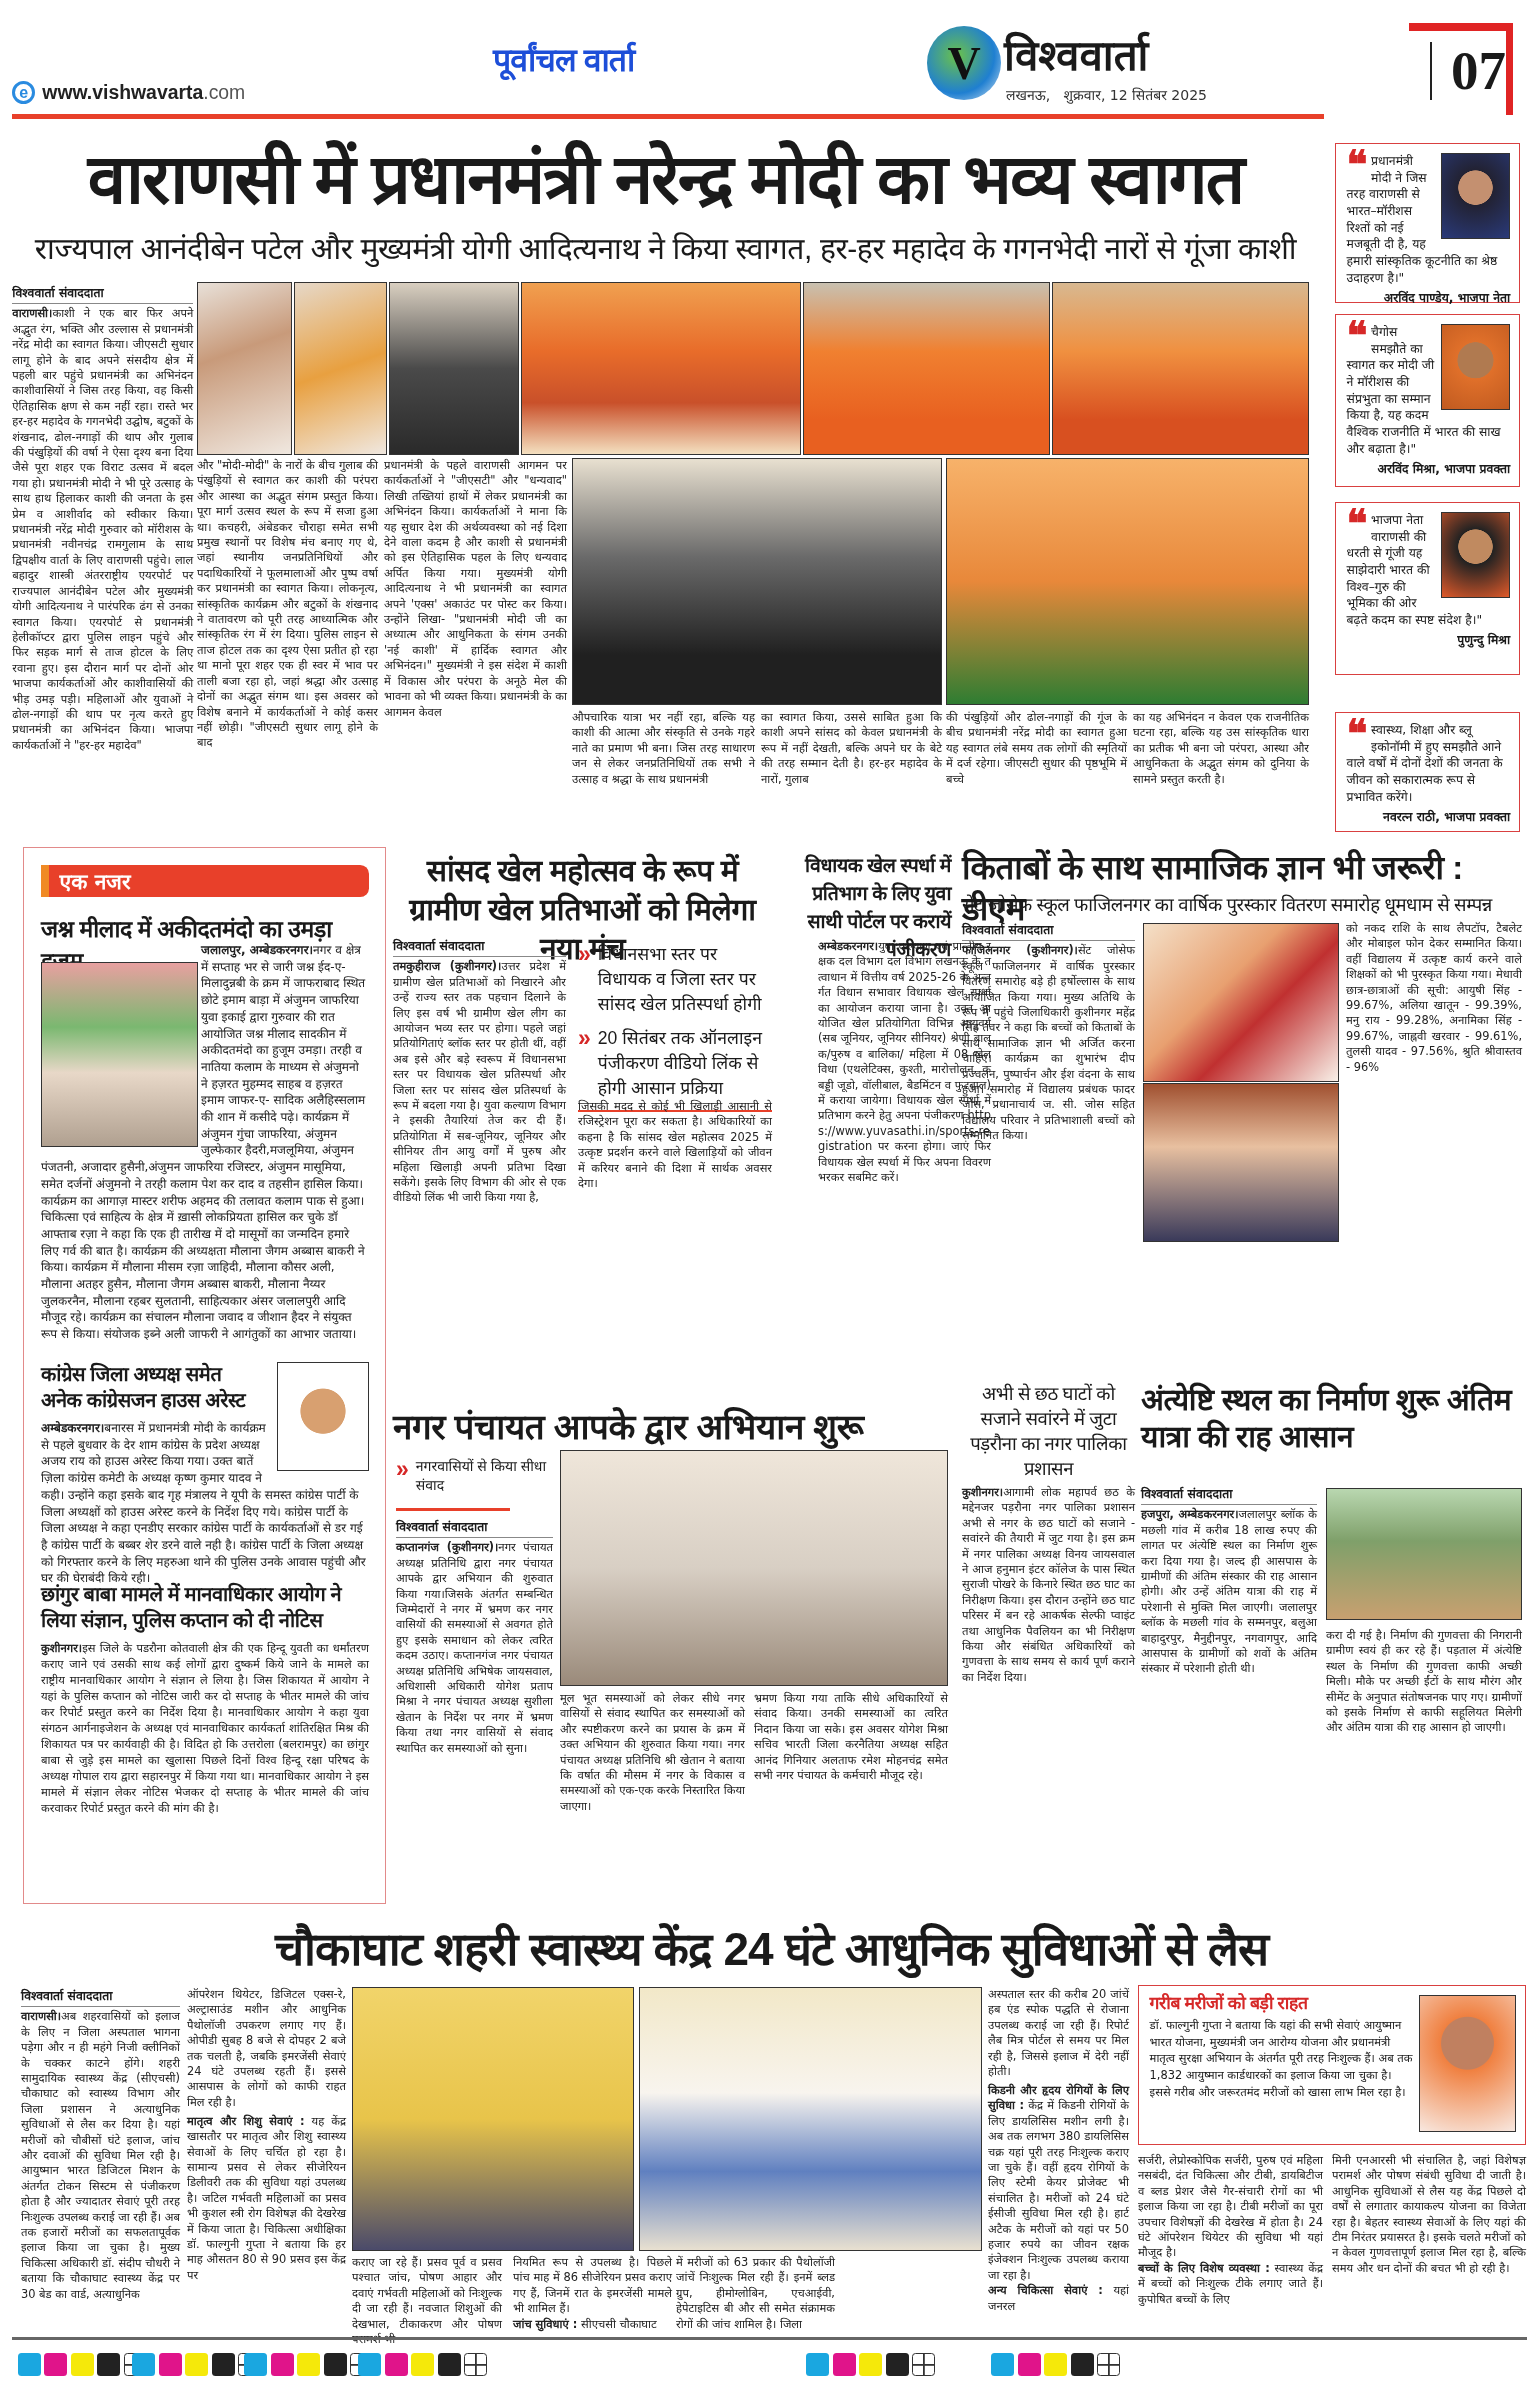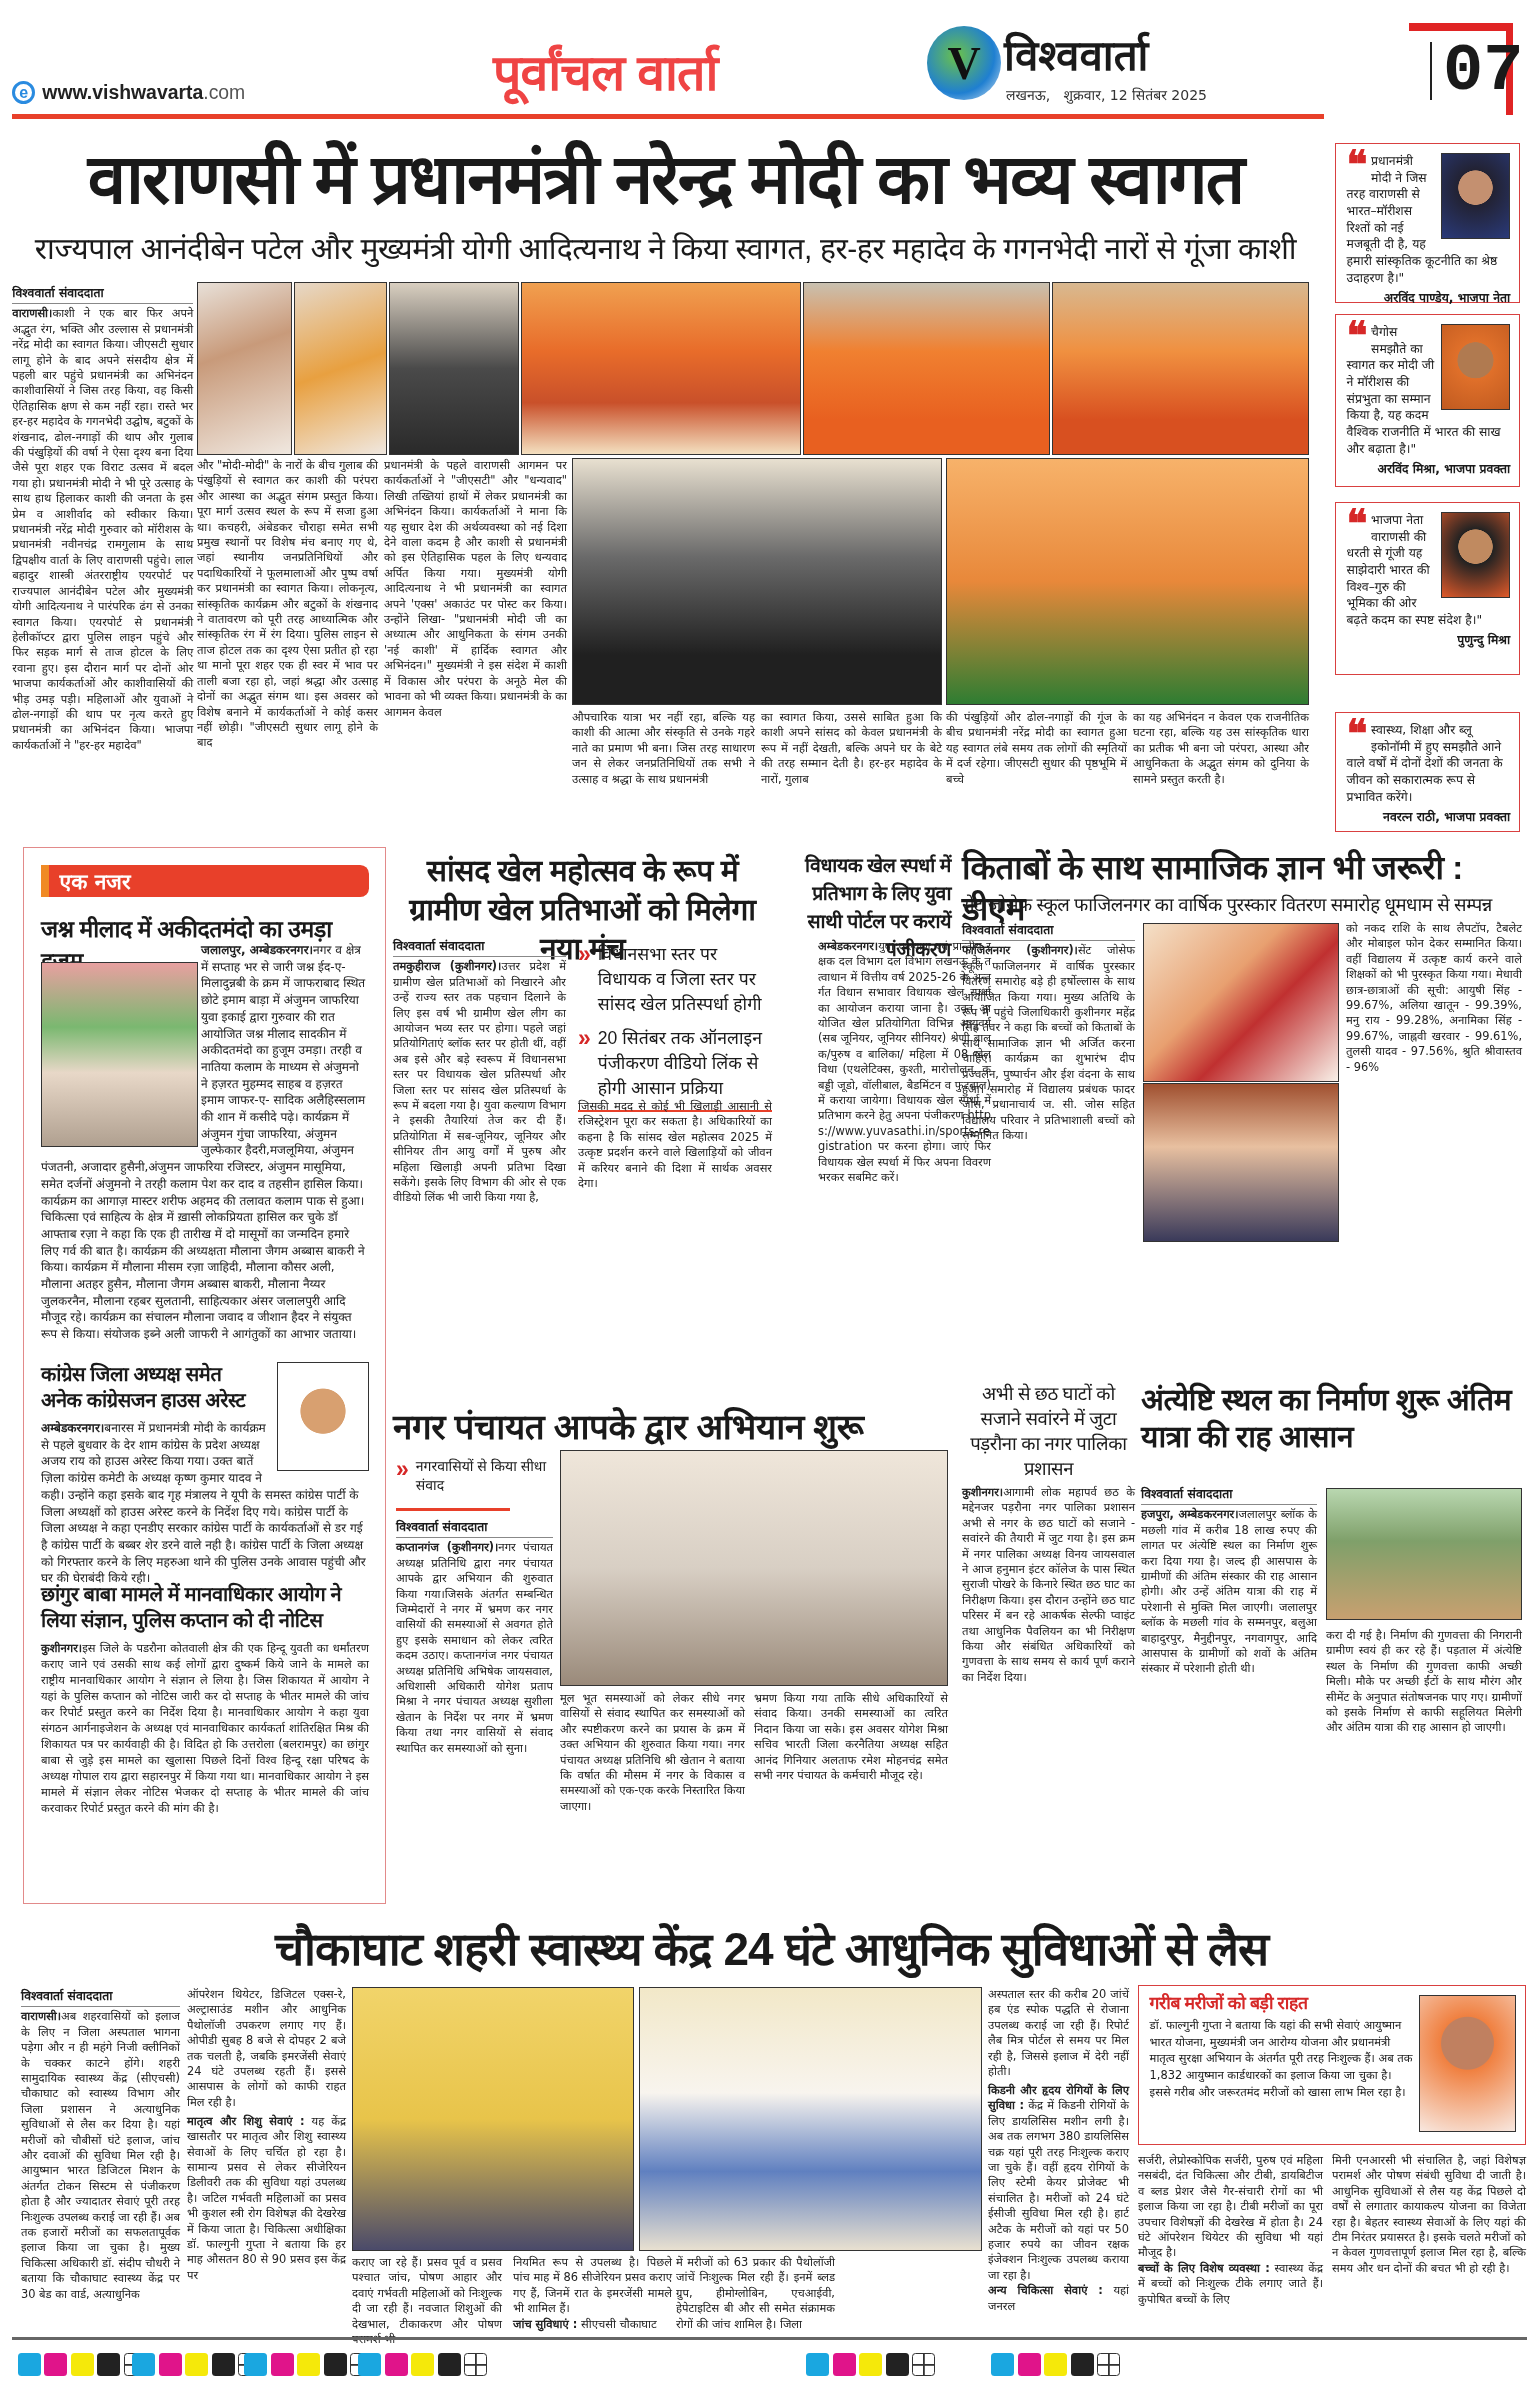--- a/index.html
+++ b/index.html
@@ -1,26 +1,26 @@
 <!DOCTYPE html>
 <html style="font-size:14px"><head>
 <meta charset="utf-8">
 <style>
 *{box-sizing:border-box;margin:0;padding:0}
 body{width:1532px;height:2389px;background:#fff;font-family:"DejaVu Sans",sans-serif;color:#1a1a1a;position:relative;overflow:hidden}
 .abs{position:absolute}
 .site{left:12.3px;top:81px;display:flex;align-items:center;gap:7px;font-family:"Liberation Sans",sans-serif;font-weight:bold;font-size:19.4px;color:#222}
 .ie{width:23px;height:23px;border-radius:50%;border:3.5px solid #2a8be0;color:#2a8be0;font-weight:bold;font-size:16px;display:flex;align-items:center;justify-content:center;line-height:1}
 .site .com{color:#555;font-weight:normal}
-.section{left:493px;top:37px;font-size:50px;font-weight:bold;color:#ef4444;letter-spacing:-0.9px;font-family:"Liberation Sans",sans-serif}
+.section{left:493px;top:37px;font-size:32px;font-weight:bold;color:#1d4ed8;letter-spacing:-0.9px;font-family:"Liberation Sans",sans-serif}
 .logo{left:927px;top:26.4px;width:74px;height:74px;border-radius:50%;background:radial-gradient(circle at 40% 40%,#6bc24a,#1f7fd1 60%,#d8e8f5);display:flex;align-items:center;justify-content:center;font-size:46px;font-weight:bold;color:#111;font-family:"Liberation Serif",serif}
 .brand{left:1004px;top:25px;font-size:42px;font-weight:bold;font-family:"Liberation Sans",sans-serif}
 .dateline{left:1006px;top:85px;font-size:14px;color:#333}
 .pagebox{left:1409px;top:23px;width:104px;height:92px;border-top:8.8px solid #e02424;border-right:7px solid #e02424}
-.pagenum{left:1430px;top:42px;font-size:67px;font-weight:bold;font-family:Liberation Mono, monospace;border-left:2.6px solid #222;padding-left:11px;line-height:58px}
+.pagenum{left:1430px;top:42px;font-size:55px;font-weight:bold;font-family:Liberation Serif, serif;border-left:2.6px solid #222;padding-left:19px;line-height:58px}
 .redbar{left:12.3px;top:114px;width:1312px;height:5.3px;background:#e8402a}
 .headline{left:14px;top:139px;width:1303px;font-size:69px;font-weight:900;letter-spacing:-1.8px;font-family:"Liberation Sans",sans-serif;line-height:81px;text-align:center}
 .subhead{left:14px;top:227px;width:1303px;font-size:30px;text-align:center;font-family:"Liberation Sans",sans-serif;letter-spacing:-0.4px}
 .byline{font-weight:bold;font-size:12.3px;border-bottom:1.8px solid #888;padding-bottom:1.8px;margin-bottom:2.6px}
 .body{font-size:11.4px;line-height:15.4px;text-align:justify;color:#222}
 .body b{font-weight:bold}
 .photo{background:linear-gradient(135deg,#caa07a,#e9c8a5 40%,#8a6a4a);border:1.8px solid #333}
 .ph-crowd{background:linear-gradient(180deg,#f0a050,#e86c2a 40%,#c9502a 70%,#f4e0c0)}
 .ph-car{background:linear-gradient(180deg,#d9cfc0,#4a4a4a 50%,#2a2a2a)}
 .ph-stage{background:linear-gradient(180deg,#f7b26a,#e8883a 50%,#2e7d32)}

